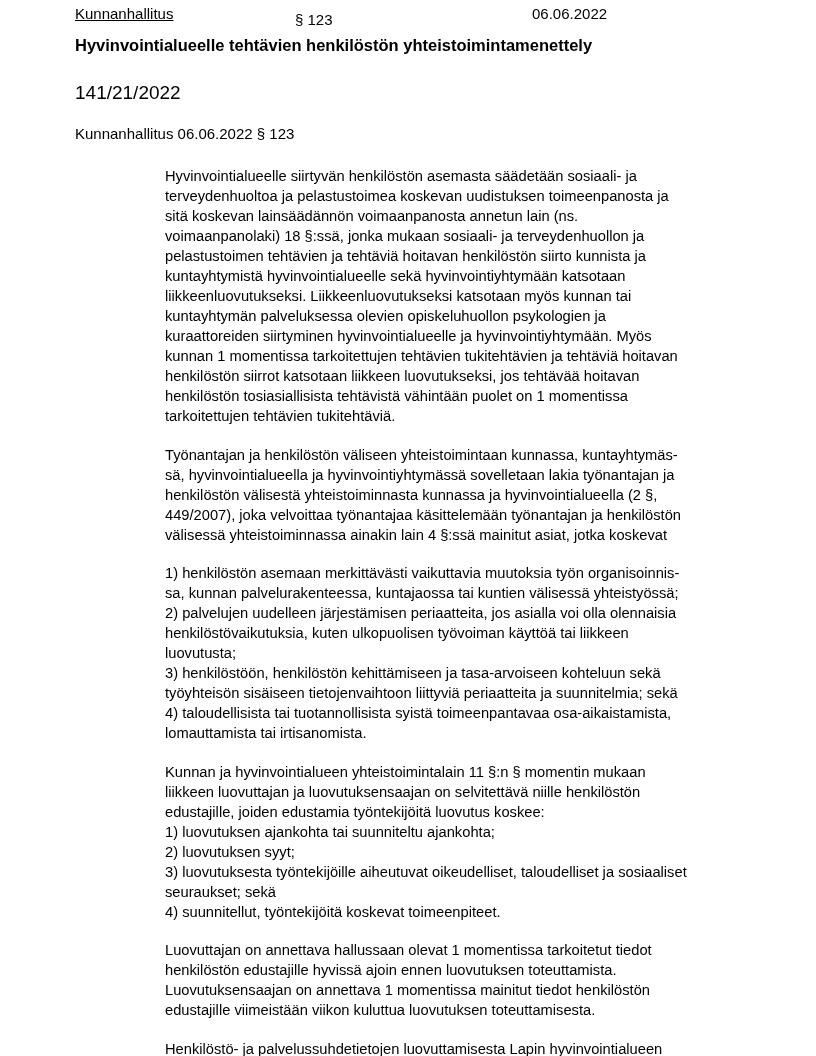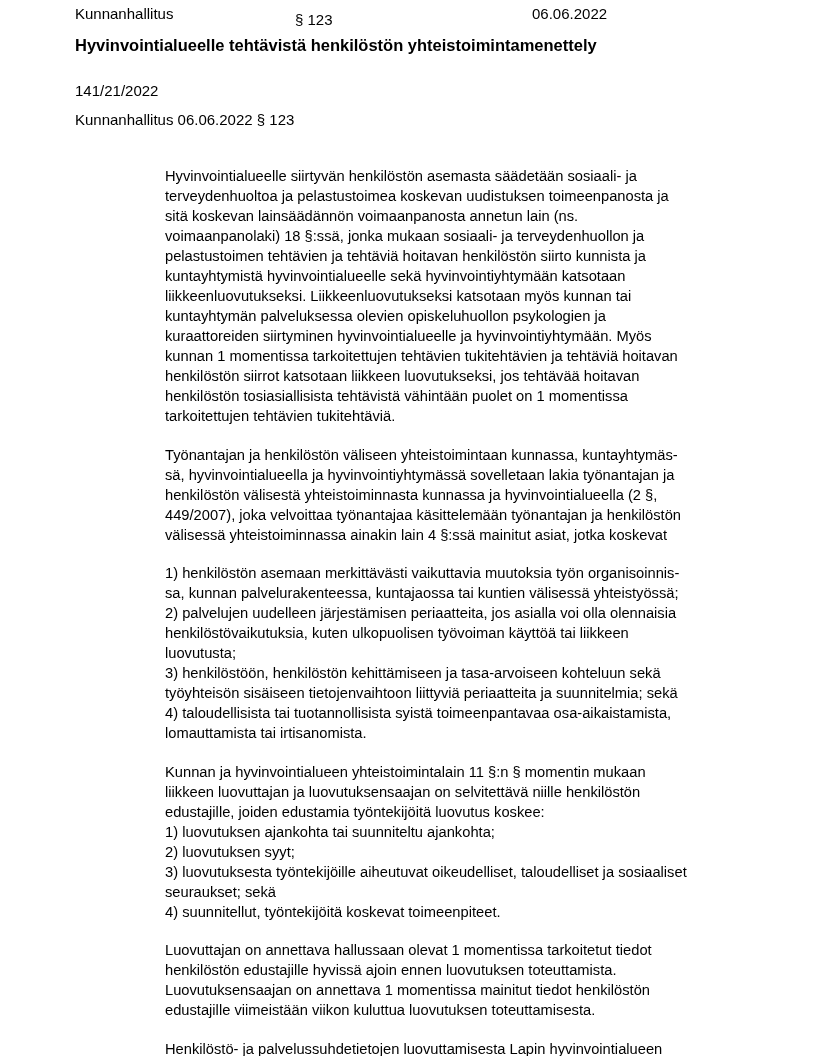--- a/index.html
+++ b/index.html
@@ -15,43 +15,43 @@
     color: #000000;
     font-family: "Liberation Sans", sans-serif;
     overflow: hidden;
   }
   .doc-header span {
     position: absolute;
     top: 5px;
     font-size: 15px;
     white-space: nowrap;
   }
-  .h-org  { left: 75px; }
+  .h-org  { left: 75px; text-decoration: underline; }
   .h-sec  { left: 295px; margin-top: 6px; }
   .h-date { left: 520px; margin-left: 12px; }
   .doc-title {
     position: absolute;
     left: 75px;
     top: 36px;
     margin: 0;
     font-size: 16.5px;
     font-weight: bold;
     white-space: nowrap;
   }
   .case-number {
     position: absolute;
     left: 75px;
     top: 82px;
-    font-size: 15px;
+    font-size: 19px;
     white-space: nowrap;
   }
   .section-heading {
     position: absolute;
     left: 75px;
-    top: 111px;
+    top: 125px;
     font-size: 15px;
     white-space: nowrap;
   }
   .body-col {
     position: absolute;
     left: 165px;
     top: 166px;
     width: 645px;
     font-size: 14.7px;
     line-height: 20px;
@@ -65,21 +65,21 @@
 <body>
 
 <div class="page">
 
   <div class="doc-header">
     <span class="h-org">Kunnanhallitus</span>
     <span class="h-sec">§ 123</span>
     <span class="h-date">06.06.2022</span>
   </div>
 
-  <h1 class="doc-title">Hyvinvointialueelle tehtävistä henkilöstön yhteistoimintamenettely</h1>
+  <h1 class="doc-title">Hyvinvointialueelle tehtävien henkilöstön yhteistoimintamenettely</h1>
 
   <div class="case-number">141/21/2022</div>
 
   <div class="section-heading">Kunnanhallitus 06.06.2022 § 123</div>
 
   <div class="body-col">
     <p class="para">Hyvinvointialueelle siirtyvän henkilöstön asemasta säädetään sosiaali- ja
 terveydenhuoltoa ja pelastustoimea koskevan uudistuksen toimeenpanosta ja
 sitä koskevan lainsäädännön voimaanpanosta annetun lain (ns.
 voimaanpanolaki) 18 §:ssä, jonka mukaan sosiaali- ja terveydenhuollon ja

